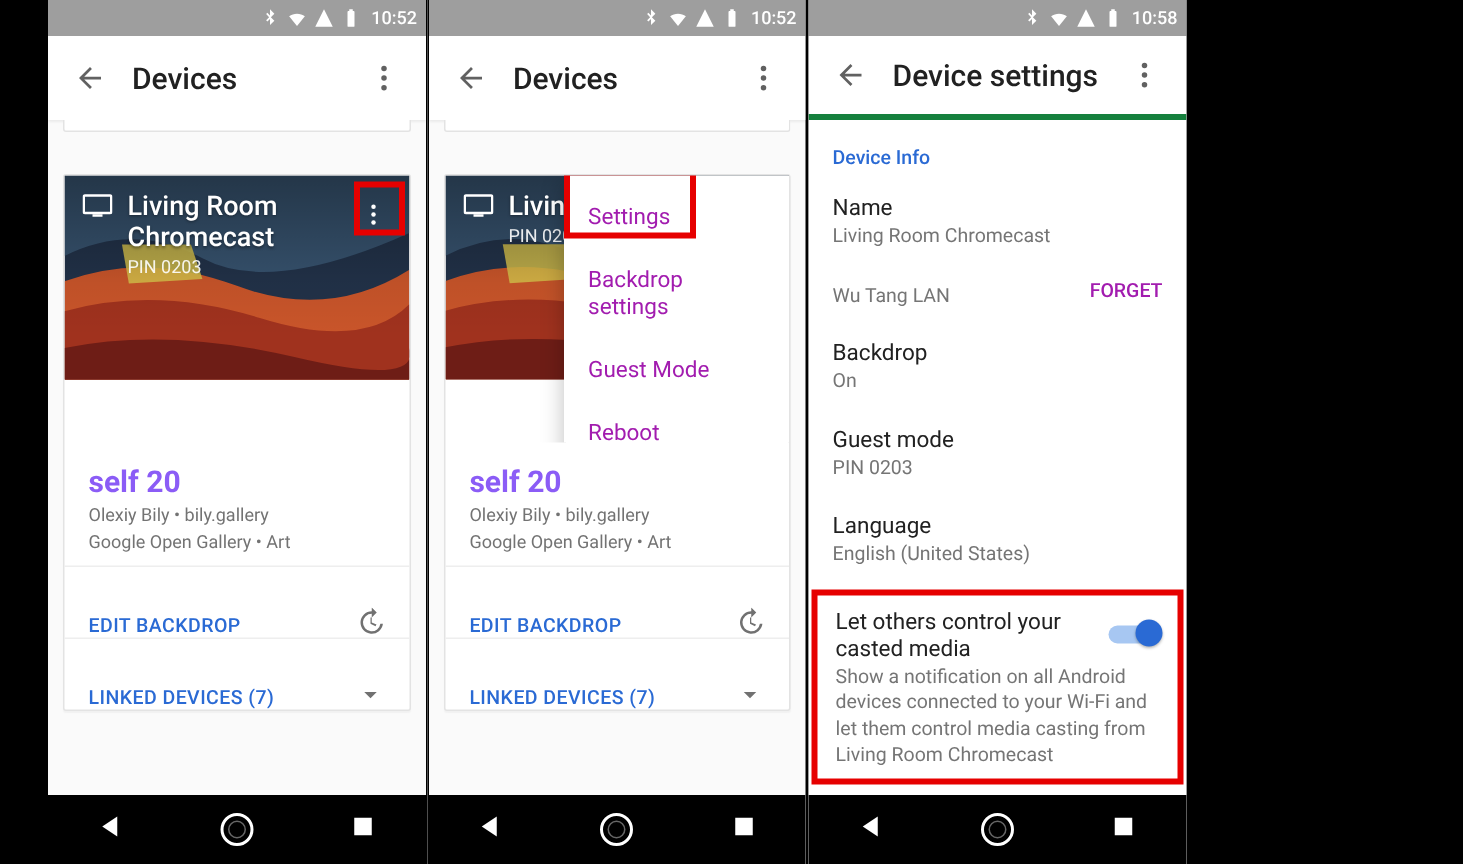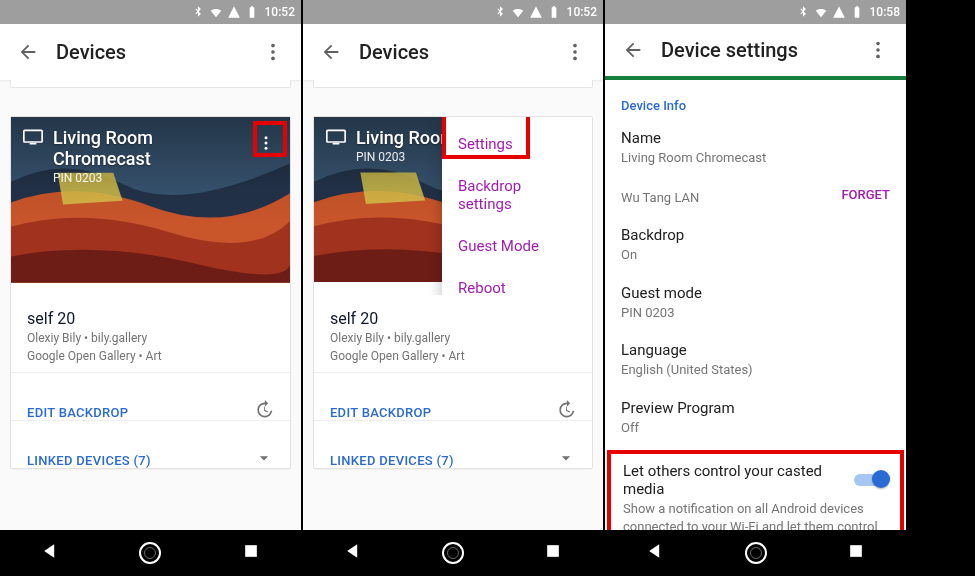--- a/index.html
+++ b/index.html
@@ -1,17 +1,17 @@
 <!DOCTYPE html>
 <html><head>
 <meta charset="utf-8">
 <style>
   * { box-sizing: border-box; margin: 0; padding: 0; }
   html, body { width: 975px; height: 576px; font-family: Roboto, "Helvetica Neue", Arial, sans-serif; background: #000; }
-  .triptych { display: flex; width: 906px; height: 576px; }
+  .triptych { display: flex; width: 791px; height: 576px; padding-left: 32px; }
   .pane { width: 325px; height: 576px; background: #fafafa; border-left: 1px solid #000; border-right: 1px solid #000; position: relative; overflow: hidden; display: flex; flex-direction: column; }
   .pane:first-child { border-left: none; }
   .pane:last-child { border-right: none; }
 
   
   .status { height: 24px; background: #9e9e9e; color: #fff; display: flex; align-items: center; justify-content: flex-end; padding: 0 6px; font-size: 12px; gap: 4px; }
   .status svg { width: 14px; height: 14px; fill: #fff; }
   .status .clock { font-weight: 500; margin-left: 2px; }
 
   
@@ -31,21 +31,21 @@
   .hero .shade { position:absolute; inset:0; background: linear-gradient(180deg, rgba(0,0,0,.35) 0%, rgba(0,0,0,.05) 40%, rgba(0,0,0,0) 60%); }
   .hero .top { position:absolute; left:12px; right:8px; top:10px; display:flex; align-items:flex-start; }
   .hero .cast-icon { width:20px; height:16px; margin-right:10px; margin-top:2px; }
   .hero .cast-icon svg { width:20px; height:16px; fill:#fff; }
   .hero .name { font-size: 18px; font-weight: 500; text-shadow: 0 1px 2px rgba(0,0,0,.4); }
   .hero .pin { font-size: 12px; opacity:.9; margin-top:2px; }
   .hero .more { width:32px; height:32px; display:flex; align-items:center; justify-content:center; }
   .hero .more svg { width:18px; height:18px; fill:#fff; }
 
   .meta { padding: 14px 16px 8px; }
-  .meta .t1 { font-size: 16px; color:#0f172a; }
+  .meta .t1 { font-size: 20px; color:#8b5cf6;font-weight:bold; }
   .meta .t2 { font-size: 12px; color:#737373; line-height:1.35; margin-top:2px; }
 
   .row-action { display:flex; align-items:flex-end; justify-content:space-between; height:48px; padding:0 16px; border-top:1px solid #eee; }
   .row-action .lbl { font-size: 13px; font-weight:500; letter-spacing:.3px; color:#2a6ad4; }
   .row-action svg { width:20px; height:20px; fill:#717171; }
 
   
   .popup { position:absolute; top:0; right:0; width:150px; background:#fff; box-shadow: 0 4px 14px rgba(0,0,0,.25); padding: 6px 0; z-index: 5; }
   .popup .mi { padding: 12px 16px; font-size: 15px; color:#a21caf; }
 
@@ -317,24 +317,20 @@
         <div class="ss">On</div>
       </div>
       <div class="srow">
         <div class="st">Guest mode</div>
         <div class="ss">PIN 0203</div>
       </div>
       <div class="srow">
         <div class="st">Language</div>
         <div class="ss">English (United States)</div>
       </div>
-      <div class="srow">
-        <div class="st">Preview Program</div>
-        <div class="ss">Off</div>
-      </div>
 
       <div class="hl3-wrap">
         <div class="srow" style="padding:2px 0 0;">
           <div class="st" style="padding-right:44px;">Let others control your casted media</div>
           <div class="ss" style="padding-right:8px;">Show a notification on all Android devices connected to your Wi-Fi and let them control media casting from Living Room Chromecast</div>
           <div class="toggle on">
                 <div class="track"></div>
                 <div class="thumb"></div>
               </div>
         </div>

